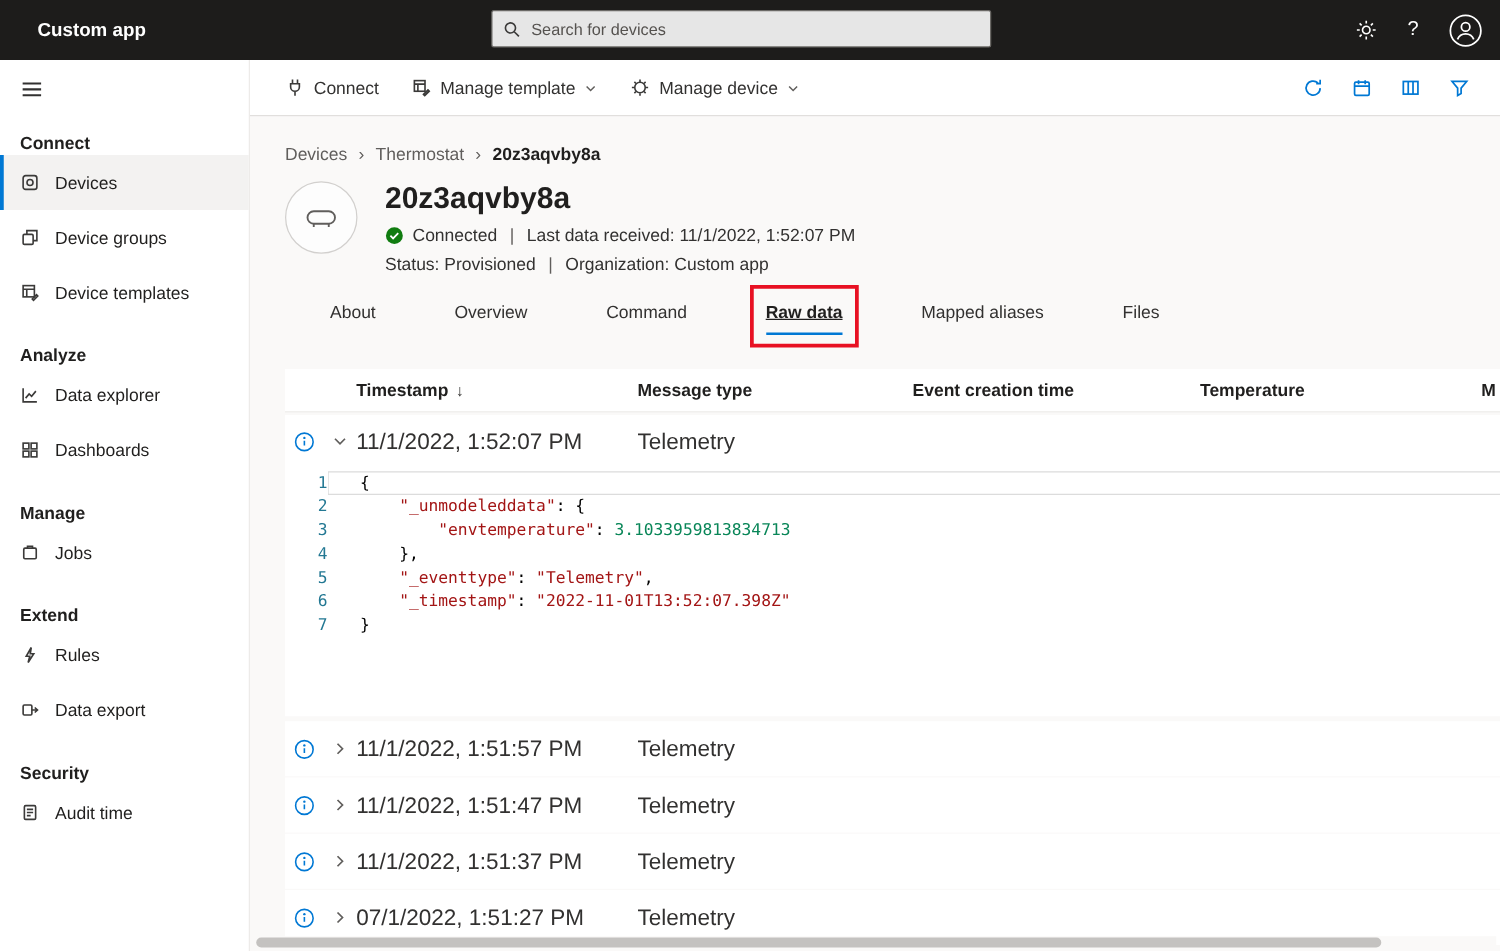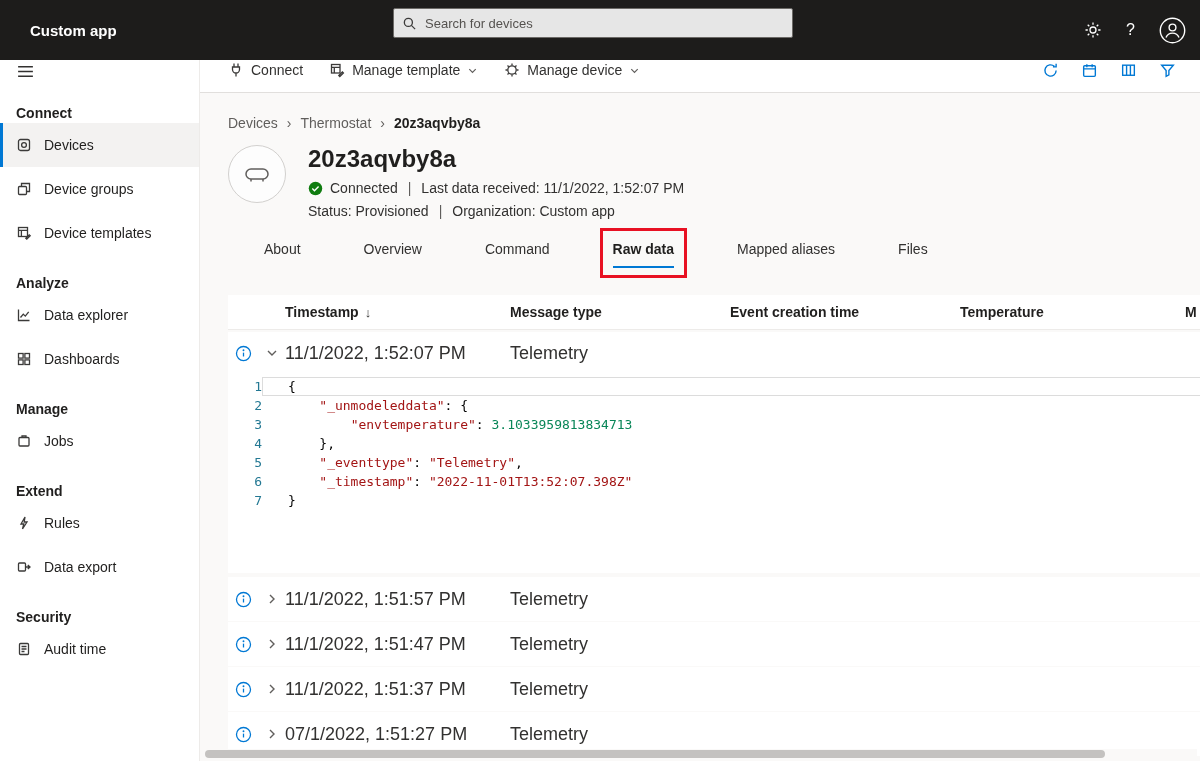--- a/index.html
+++ b/index.html
@@ -1,20 +1,20 @@
 <!DOCTYPE html>
 <html style="--accent: #0078d4; --annotation-red: #e81123; --connected-green: #107c10; --code-key: #a31515; --code-string: #a31515; --code-number: #098658; --line-number: #237893;"><head>
 <meta charset="utf-8">
 <style>
   html,body{margin:0;padding:0;}
   body{width:1200px;height:761px;overflow:hidden;font-family:"Liberation Sans",sans-serif;background:#faf9f8;color:#201f1e;}
   .page{position:relative;width:1200px;height:761px;overflow:hidden;}
 
   
-  .top-bar{position:absolute;top:0;left:0;width:1200px;height:60px;background:#1d1c1b;display:flex;align-items:center;z-index:30;}
+  .top-bar{position:absolute;top:0;left:0;width:1200px;height:48px;background:#1d1c1b;display:flex;align-items:center;z-index:30;}
   .app-title{margin-left:30px;color:#fff;font-size:15px;font-weight:700;}
   .search-box{position:absolute;left:393px;top:8px;width:400px;height:30px;background:#e6e6e6;border:1px solid #6b6966;border-radius:2px;display:flex;align-items:center;padding:0 8px;box-sizing:border-box;}
   .search-icon{color:#3b3a39;display:flex;margin-right:6px;}
   .search-input{flex:1;border:none;background:transparent;outline:none;font-size:13px;color:#323130;font-family:"Liberation Sans",sans-serif;}
   .search-input::placeholder{color:#55524f;}
   .top-actions{margin-left:auto;display:flex;align-items:center;gap:24px;margin-right:14px;}
   .top-icon{color:#fff;display:flex;align-items:center;cursor:pointer;}
   .help-glyph{color:#fff;font-size:16px;font-weight:400;cursor:pointer;}
   .avatar{display:flex;align-items:center;cursor:pointer;color:#fff;}
 
@@ -47,21 +47,21 @@
 
   .device-header{margin-top:14px;display:flex;gap:22px;}
   .device-avatar{width:56px;height:56px;border-radius:50%;background:#fdfdfd;border:1px solid #d2d0ce;display:flex;align-items:center;justify-content:center;color:#605e5c;flex:none;}
   .device-title{font-size:24px;font-weight:700;color:#201f1e;line-height:28px;}
   .status-line{margin-top:7px;font-size:14px;color:#323130;display:flex;align-items:center;gap:7px;}
   .status-line .pipe{color:#605e5c;padding:0 3px;}
   .check-icon{display:flex;}
 
   .tabs{margin-top:22px;display:flex;gap:27px;font-size:14px;color:#323130;position:relative;}
   .tab{padding-bottom:9px;cursor:pointer;position:relative;margin-left:36px;}
-  .tab.selected{font-weight:700;color:#201f1e;border-bottom:2px solid var(--accent,#0078d4);}
+  .tab.selected{font-weight:700;color:#201f1e;border-bottom:2px solid var(--accent,#0078d4);text-decoration:underline;}
   .annotation-box{position:absolute;left:-13px;right:-13px;top:-13px;bottom:-12px;border:3px solid var(--annotation-red,#e81123);pointer-events:none;}
 
   
   .table{margin-top:27px;width:972px;overflow:hidden;}
   .trow{display:grid;grid-template-columns:30px 27px 225px 220px 230px 225px 60px;align-items:center;background:#fff;width:1017px;}
   .thead{height:35px;margin-bottom:2px;border-bottom:1px solid #edebe9;box-sizing:border-box;}
   .th{font-size:14px;font-weight:700;color:#201f1e;}
   .sort-arrow{font-weight:400;color:#323130;margin-left:6px;font-size:13px;}
   .rrow{height:44px;margin-bottom:1px;}
   .cell{font-size:18px;color:#323130;}

